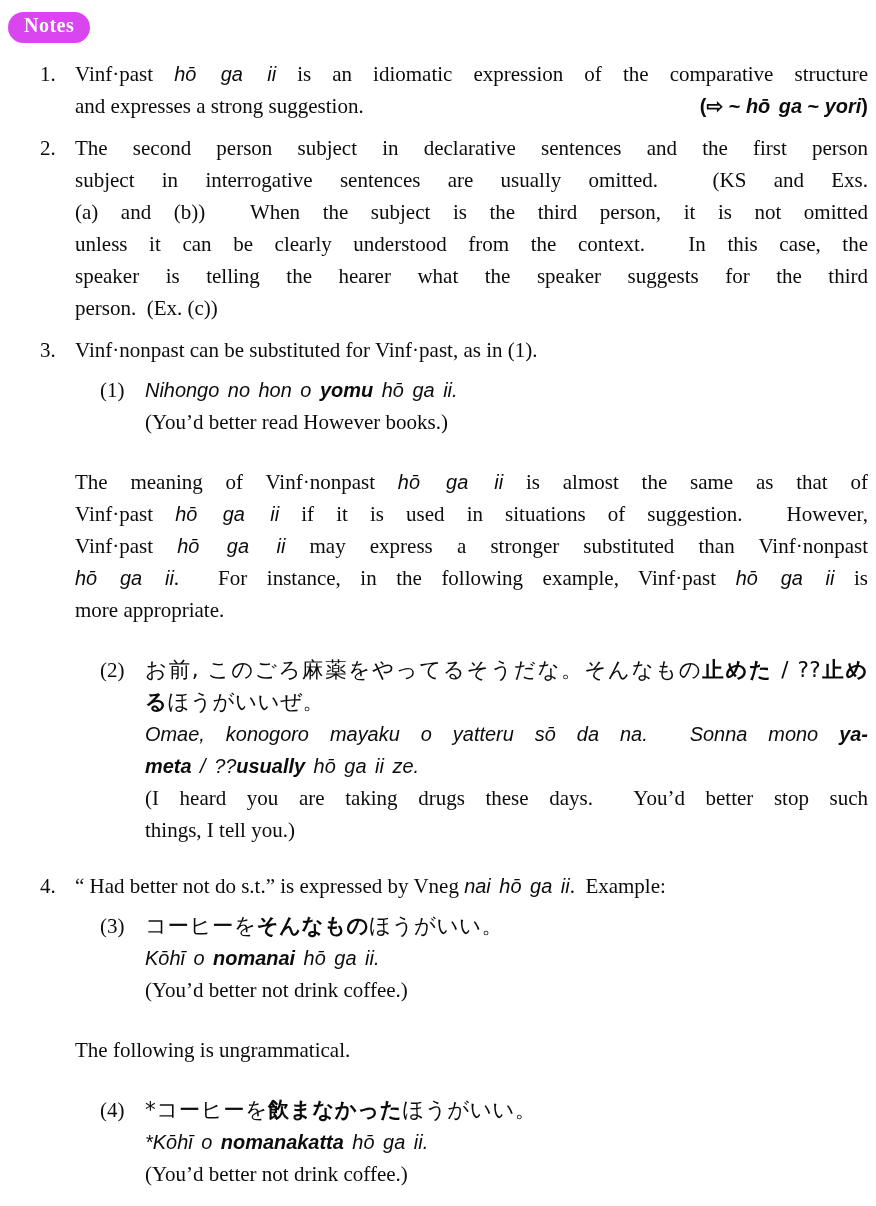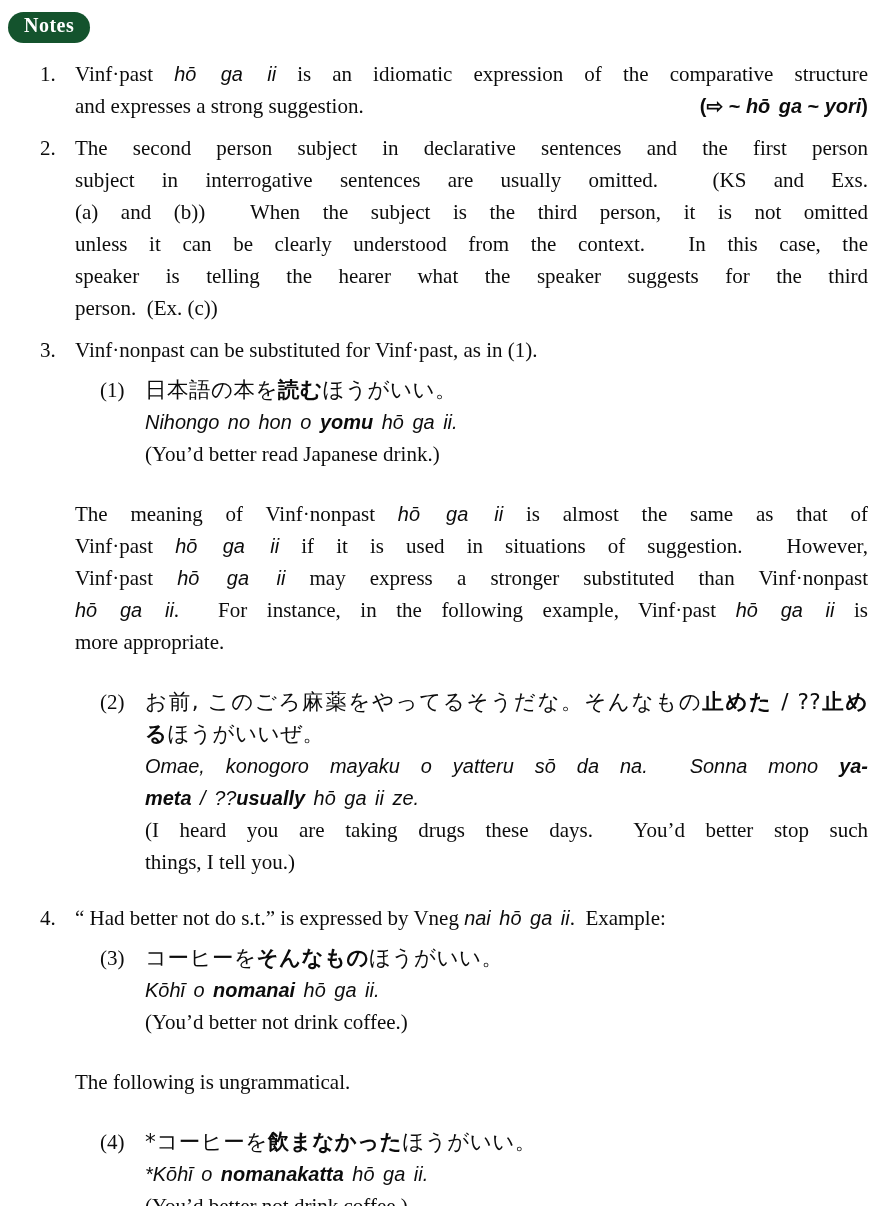--- a/index.html
+++ b/index.html
@@ -3,21 +3,21 @@
 <meta charset="utf-8">
 <style>
   html, body { margin: 0; padding: 0; background: #e8e8e8; }
   .page {
     width: 876px; height: 1206px; background: #ffffff; color: #0c0c0c;
     font-family: "Liberation Serif", serif; font-size: 21px;
     box-sizing: border-box; padding: 12px 8px 0 8px; overflow: hidden;
     position: relative;
   }
   .notes-badge {
-    display: inline-block; background: #14532d; color: #ffffff;
+    display: inline-block; background: #d946ef; color: #ffffff;
     border-radius: 17px; padding: 2px 16px 6px 16px;
     font-weight: bold; font-size: 20px; letter-spacing: 0.5px;
     font-family: "Liberation Serif", serif;
   }
   .notes-list { margin-top: 15px; padding-left: 32px; }
   .note-item { display: flex; margin-bottom: 10px; }
   .note-num { flex: 0 0 35px; line-height: 32px; }
   .note-body { flex: 1; min-width: 0; }
   .line { line-height: 32px; white-space: pre-wrap; }
   .line.j { text-align: justify; text-align-last: justify; }
@@ -70,23 +70,22 @@
     </div>
 
     <div class="note-item">
       <div class="note-num">3.</div>
       <div class="note-body">
         <div class="line"><span>Vinf·nonpast can be substituted for Vinf·past, as in (1).</span></div>
 
         <div class="example">
           <div class="ex-num">(1)</div>
           <div class="ex-body">
-            <div class="line"><span class="seg-jp">日本語の本を</span><span class="seg-jpb">読む</span><span class="seg-jp">ほうがいい。</span></div>
             <div class="line"><span class="seg-rom">Nihongo no hon o </span><span class="seg-romb">yomu</span><span class="seg-rom"> hō ga ii.</span></div>
-            <div class="line"><span>(You’d better read Japanese drink.)</span></div>
+            <div class="line"><span>(You’d better read However books.)</span></div>
           </div>
         </div>
 
         <div class="para-mid">
           <div class="line j"><span>The meaning of Vinf·nonpast </span><span class="seg-rom">hō ga ii</span><span> is almost the same as that of</span></div>
           <div class="line j"><span>Vinf·past </span><span class="seg-rom">hō ga ii</span><span> if it is used in situations of suggestion.&nbsp; However,</span></div>
           <div class="line j"><span>Vinf·past </span><span class="seg-rom">hō ga ii</span><span> may express a stronger substituted than Vinf·nonpast</span></div>
           <div class="line j"><span class="seg-rom">hō ga ii</span><span>.&nbsp; For instance, in the following example, Vinf·past </span><span class="seg-rom">hō ga ii</span><span> is</span></div>
           <div class="line"><span>more appropriate.</span></div>
         </div>

